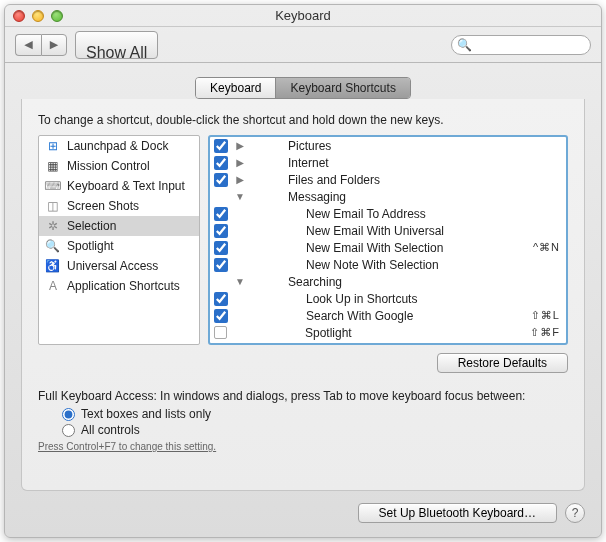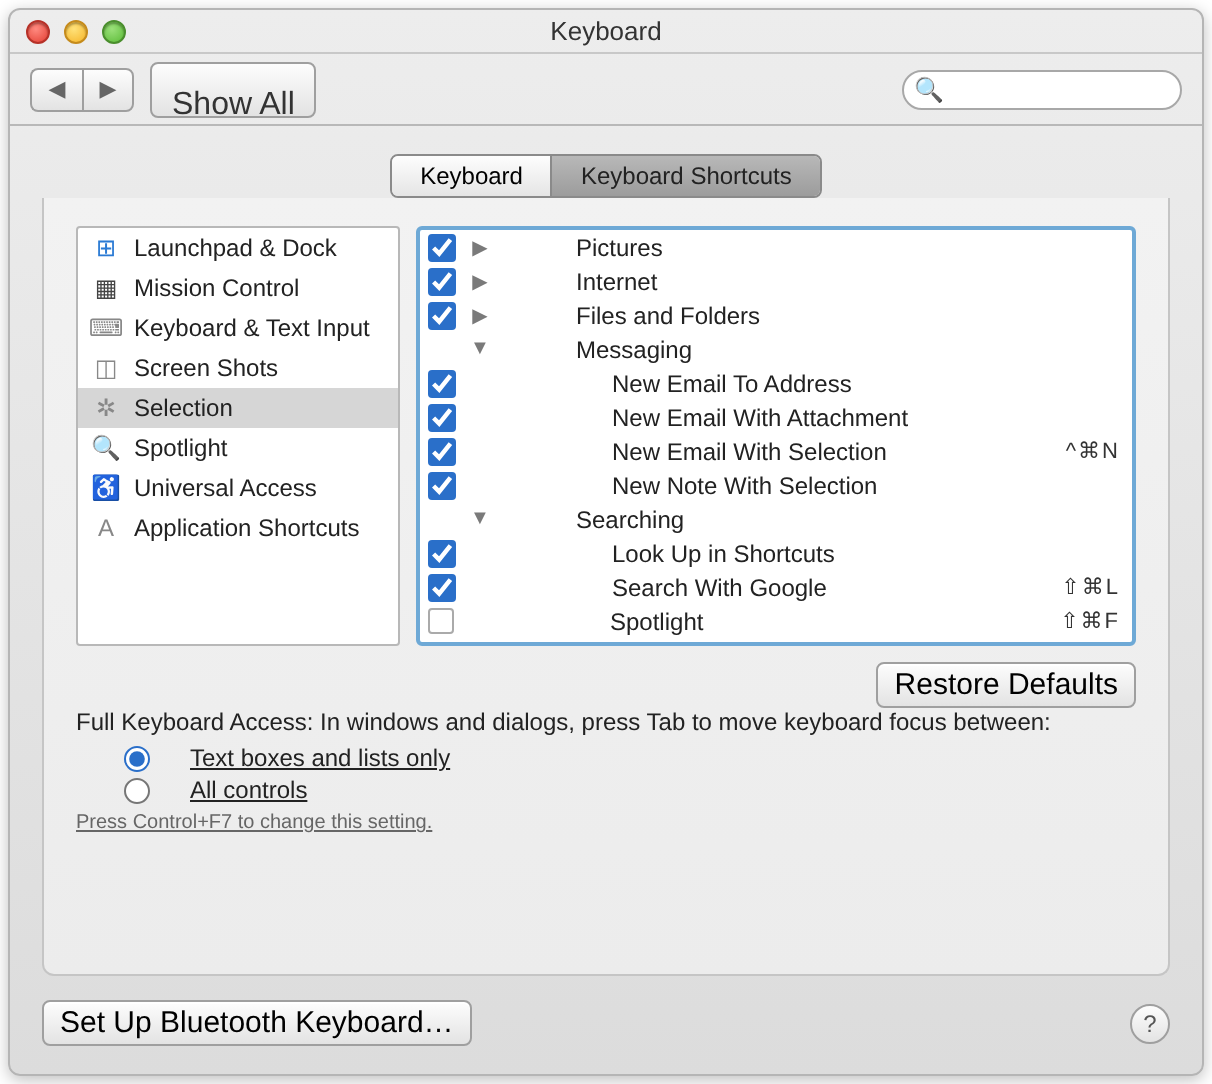--- a/index.html
+++ b/index.html
@@ -110,32 +110,32 @@
   padding:1px 6px 1px 4px; font-size:12px; color:#222; height:17px;
 }
 .cb { width:14px; height:14px; margin-right:6px; accent-color:#2a6fc9; flex-shrink:0;}
 .empty-cb { width:13px; height:13px; border:1px solid #aaa; border-radius:2px; background:#fff; margin-right:6px; flex-shrink:0;}
 .disc { width:12px; display:inline-flex; justify-content:center; color:#7a7a7a; font-size:10px; margin-right:2px; flex-shrink:0;}
 .indent { width:16px; flex-shrink:0;}
 .rlabel { flex:1; white-space:nowrap; overflow:hidden; text-overflow:ellipsis;margin-left:40px;}
 .shortcut { font-family: "Lucida Grande", sans-serif; color:#333; font-size:11px; letter-spacing:1px;}
 .restore-row { display:flex; justify-content:flex-end; margin-top:8px; }
 .aquabtn {
-  padding:2px 8px; font-size:15px;
+  padding:2px 20px; font-size:12px;
   background:linear-gradient(#fdfdfd,#e3e3e3);
   border:1px solid #9f9f9f; border-radius:4px;
   box-shadow: 0 1px 0 #fff inset;
 }
-.fka { font-size:12px; color:#222; }
+.fka { margin-top:16px; font-size:12px; color:#222; }
 .radios { margin:4px 0 2px 24px; }
-.radiorow { display:flex; align-items:center; gap:20px; font-size:12px; margin:2px 0;text-decoration:underline;}
+.radiorow { display:flex; align-items:center; gap:6px; font-size:12px; margin:2px 0;}
 .radiorow input { accent-color:#2a6fc9; }
 .hint { font-size:10px; color:#666; margin-top:4px;text-decoration:underline; }
 .bottom {
-  display:flex; justify-content:space-between; align-items:center; gap:8px;
+  display:flex; justify-content:flex-end; align-items:center; gap:8px;
   padding: 0 16px 14px 16px;
 }
 .helpbtn {
   width:20px; height:20px; border-radius:50%;
   background:linear-gradient(#fdfdfd,#e3e3e3);
   border:1px solid #9f9f9f;
   display:flex;align-items:center;justify-content:center;
   font-size:12px;color:#555;
 }
 </style>
@@ -165,20 +165,21 @@
   </div>
 
   <div class="tabs">
     <div class="tabseg">
       <div class="tab">Keyboard</div>
       <div class="tab active">Keyboard Shortcuts</div>
     </div>
   </div>
 
   <div class="panel">
+    <div class="instr">To change a shortcut, double-click the shortcut and hold down the new keys.</div>
 
     <div class="lists">
       <div class="listbox left" id="cat-list">
           <div class="row">
             <span class="icon" style="color: rgb(42, 122, 212);">⊞</span>
             <span>Launchpad &amp; Dock</span>
           </div>
           <div class="row">
             <span class="icon" style="color: rgb(68, 68, 68);">▦</span>
             <span>Mission Control</span>
@@ -233,21 +234,21 @@
             <div class="r-row">
               <input type="checkbox" class="cb" checked="" style="">
               <span class="indent"></span>
               <span class="indent"></span>
               <span class="rlabel">New Email To Address</span>
             </div>
             <div class="r-row">
               <input type="checkbox" class="cb" checked="" style="">
               <span class="indent"></span>
               <span class="indent"></span>
-              <span class="rlabel">New Email With Attachment</span>
+              <span class="rlabel">New Email With Universal</span>
             </div>
             <div class="r-row">
               <input type="checkbox" class="cb" checked="" style="">
               <span class="indent"></span>
               <span class="indent"></span>
               <span class="rlabel">New Email With Selection</span>
               <span class="shortcut">^⌘N</span>
             </div>
             <div class="r-row">
               <input type="checkbox" class="cb" checked="" style="">

